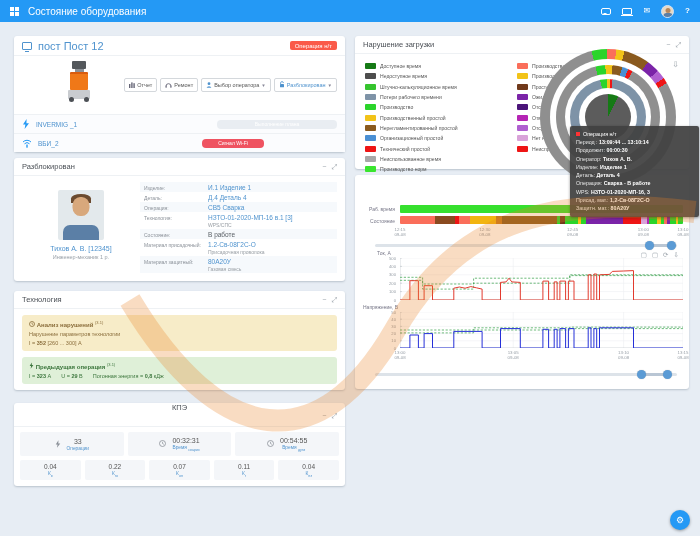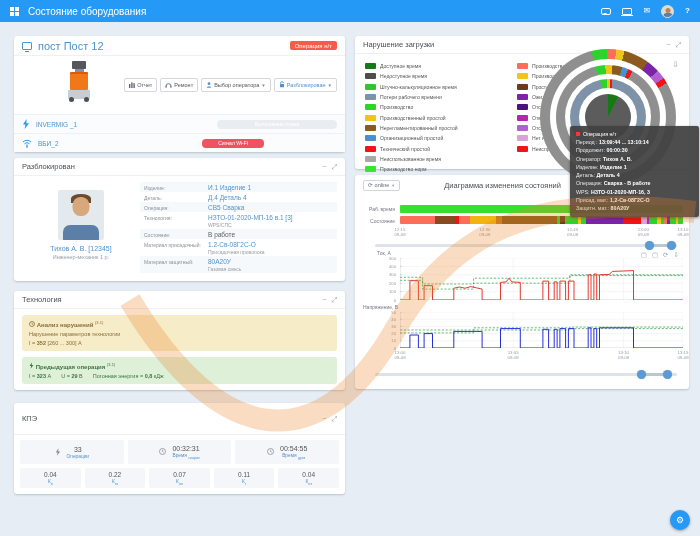--- a/index.html
+++ b/index.html
@@ -321,21 +321,21 @@
       <svg width="5" height="7" viewBox="0 0 8 10">
           <polygon points="4.6,0 1,5.6 3.4,5.6 2.6,10 7,4.2 4.4,4.2" fill="#3c763d"></polygon>
         </svg>
       <span>Предыдущая операция</span> <sup>(3.1)</sup>
     </div>
     <div class="alert-line">I = <b>323</b> А<span class="sp"></span>U = <b>29</b> В<span class="sp"></span>Погонная энергия = <b>0,8</b> кДж</div>
   </div>
 </div>
 
 <div class="card" id="card-kpi">
-  <div class="card-h" style="height:32px;">
+  <div class="card-h" style="height:24px;flex-direction:column;">
     <span class="t">КПЭ</span>
     <span class="card-ctl">
         <span>−</span>
         <span>⤢</span>
       </span>
   </div>
   <div class="kpi-body">
     <div class="kpi-row1">
         <div class="kpi-big">
           <span class="kpi-ic"><svg width="6" height="8" viewBox="0 0 8 10">
@@ -506,32 +506,20 @@
     <div class="tt-row">Оператор: <b>Тихов А. В.</b></div>
     <div class="tt-row">Изделие: <b>Изделие 1</b></div>
     <div class="tt-row">Деталь: <b>Деталь 4</b></div>
     <div class="tt-row">Операция: <b>Сварка - В работе</b></div>
     <div class="tt-row">WPS: <b>НЗТО-01-2020-МП-16, 3</b></div>
     <div class="tt-row">Присад. мат.: <b>1,2-Св-08Г2С-О</b></div>
     <div class="tt-row">Защитн. мат.: <b>80А20У</b></div>
   </div>
 
 <div class="card" id="card-state">
-  <div class="card-h">
-    <span class="online-btn">
-        <span>⟳</span>
-        <span>online</span>
-        <span style="font-size:4px;color:#99a;">▼</span>
-      </span>
-    <span class="state-title">Диаграмма изменения состояний</span>
-    <span class="card-ctl">
-        <span>−</span>
-        <span>⤢</span>
-      </span>
-  </div>
 
   <div class="tl-label" style="left:4px;top:31px;">Раб. время</div>
   <div class="tl-label" style="left:4px;top:43px;">Состояние</div>
   <div class="bars">
     <div class="tl-bar" id="worktime-bar">
         <span style="width: 100%; background: rgb(54, 224, 46);"></span>
       </div>
     <div class="tl-bar" id="state-bar">
         <span style="width: 12.3077%; background: rgb(250, 110, 90);"></span>
         <span style="width: 7.17949%; background: rgb(138, 74, 32);"></span>

